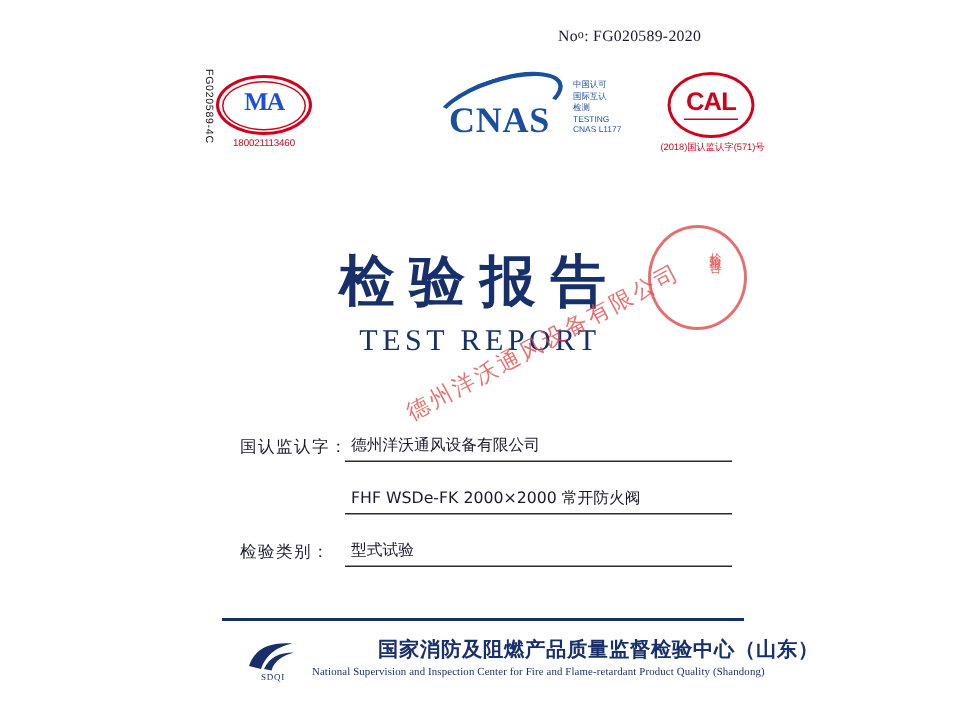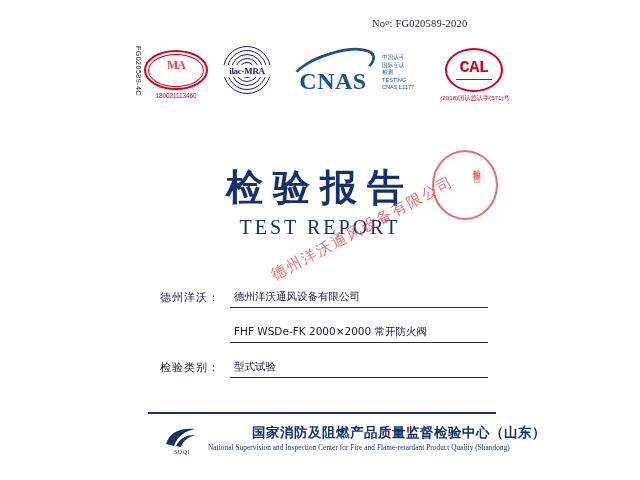--- a/index.html
+++ b/index.html
@@ -84,23 +84,23 @@
     width: 56px; height: 33px;
     border: 1px solid #d0021b;
     border-radius: 50%;
     box-sizing: border-box;
   }
   .ma-logo .ma-text {
     position: absolute;
     left: 0; top: 8px;
     width: 64px;
     text-align: center;
-    font-size: 12px;
+    font-size: 17px;
     font-weight: bold;
-    color: #ef4444;
+    color: #1d4ed8;
     letter-spacing: -1px;
     font-family: "Liberation Serif", serif;
   }
   .ma-logo .ma-num {
     position: absolute;
     left: -4px;
     top: 42px;
     width: 72px;
     text-align: center;
     font-size: 6.5px;
@@ -221,21 +221,21 @@
   }
   .cal-logo .cal-text {
     position: absolute;
     left: 3px; top: 10px;
     width: 58px;
     text-align: center;
     font-size: 17px;
     font-weight: bold;
     color: #d0021b;
     letter-spacing: -0.5px;
-    font-family: Liberation Mono, monospace;
+    font-family: Liberation Sans, sans-serif;
   }
   .cal-logo .cal-bar {
     position: absolute;
     left: 14px;
     top: 31px;
     width: 36px;
     height: 1.4px;
     background: #d0021b;
   }
   .cal-logo .cal-sub {
@@ -492,32 +492,20 @@
 
     <div class="vert-code">FG020589-4C</div>
 
     <div class="ma-logo">
       <div class="ring"></div>
       <div class="ring-inner"></div>
       <div class="ma-text">MA</div>
       <div class="ma-num">180021113460</div>
     </div>
 
-    <div class="ilac-logo">
-      <div class="circles">
-        <div class="c" style="left:0px;  top:0px;  width:48px; height:48px;"></div>
-        <div class="c" style="left:4px;  top:4px;  width:40px; height:40px;"></div>
-        <div class="c" style="left:8px;  top:8px;  width:32px; height:32px;"></div>
-        <div class="c" style="left:12px; top:12px; width:24px; height:24px;"></div>
-        <div class="c" style="left:16px; top:16px; width:16px; height:16px;"></div>
-        <div class="c" style="left:20px; top:20px; width:8px;  height:8px;"></div>
-      </div>
-      <div class="band">ilac-MRA</div>
-      <div class="sublabel"></div>
-    </div>
 
     <div class="cnas-logo">
       <div class="swoosh">
         <div class="arc"></div>
       </div>
       <div class="txt">CNAS</div>
     </div>
     <div class="cnas-cn">
       中国认可<br>国际互认<br>检测<br>TESTING<br>CNAS L1177
     </div>
@@ -529,21 +517,21 @@
       <div class="cal-sub">(2018)国认监认字(571)号</div>
     </div>
   </div>
 
   <div class="title-cn">检验报告</div>
   <div class="title-en">TEST REPORT</div>
 
   <div class="fields">
 
     <div class="field-row">
-      <span class="field-label">德州洋沃：</span>
+      <span class="field-label">国认监认字：</span>
       <span class="field-value">德州洋沃通风设备有限公司</span>
       <span class="field-rule"></span>
     </div>
 
     <div class="field-row">
       <span class="field-value">FHF WSDe-FK 2000×2000 常开防火阀</span>
       <span class="field-rule"></span>
     </div>
 
     <div class="field-row">

